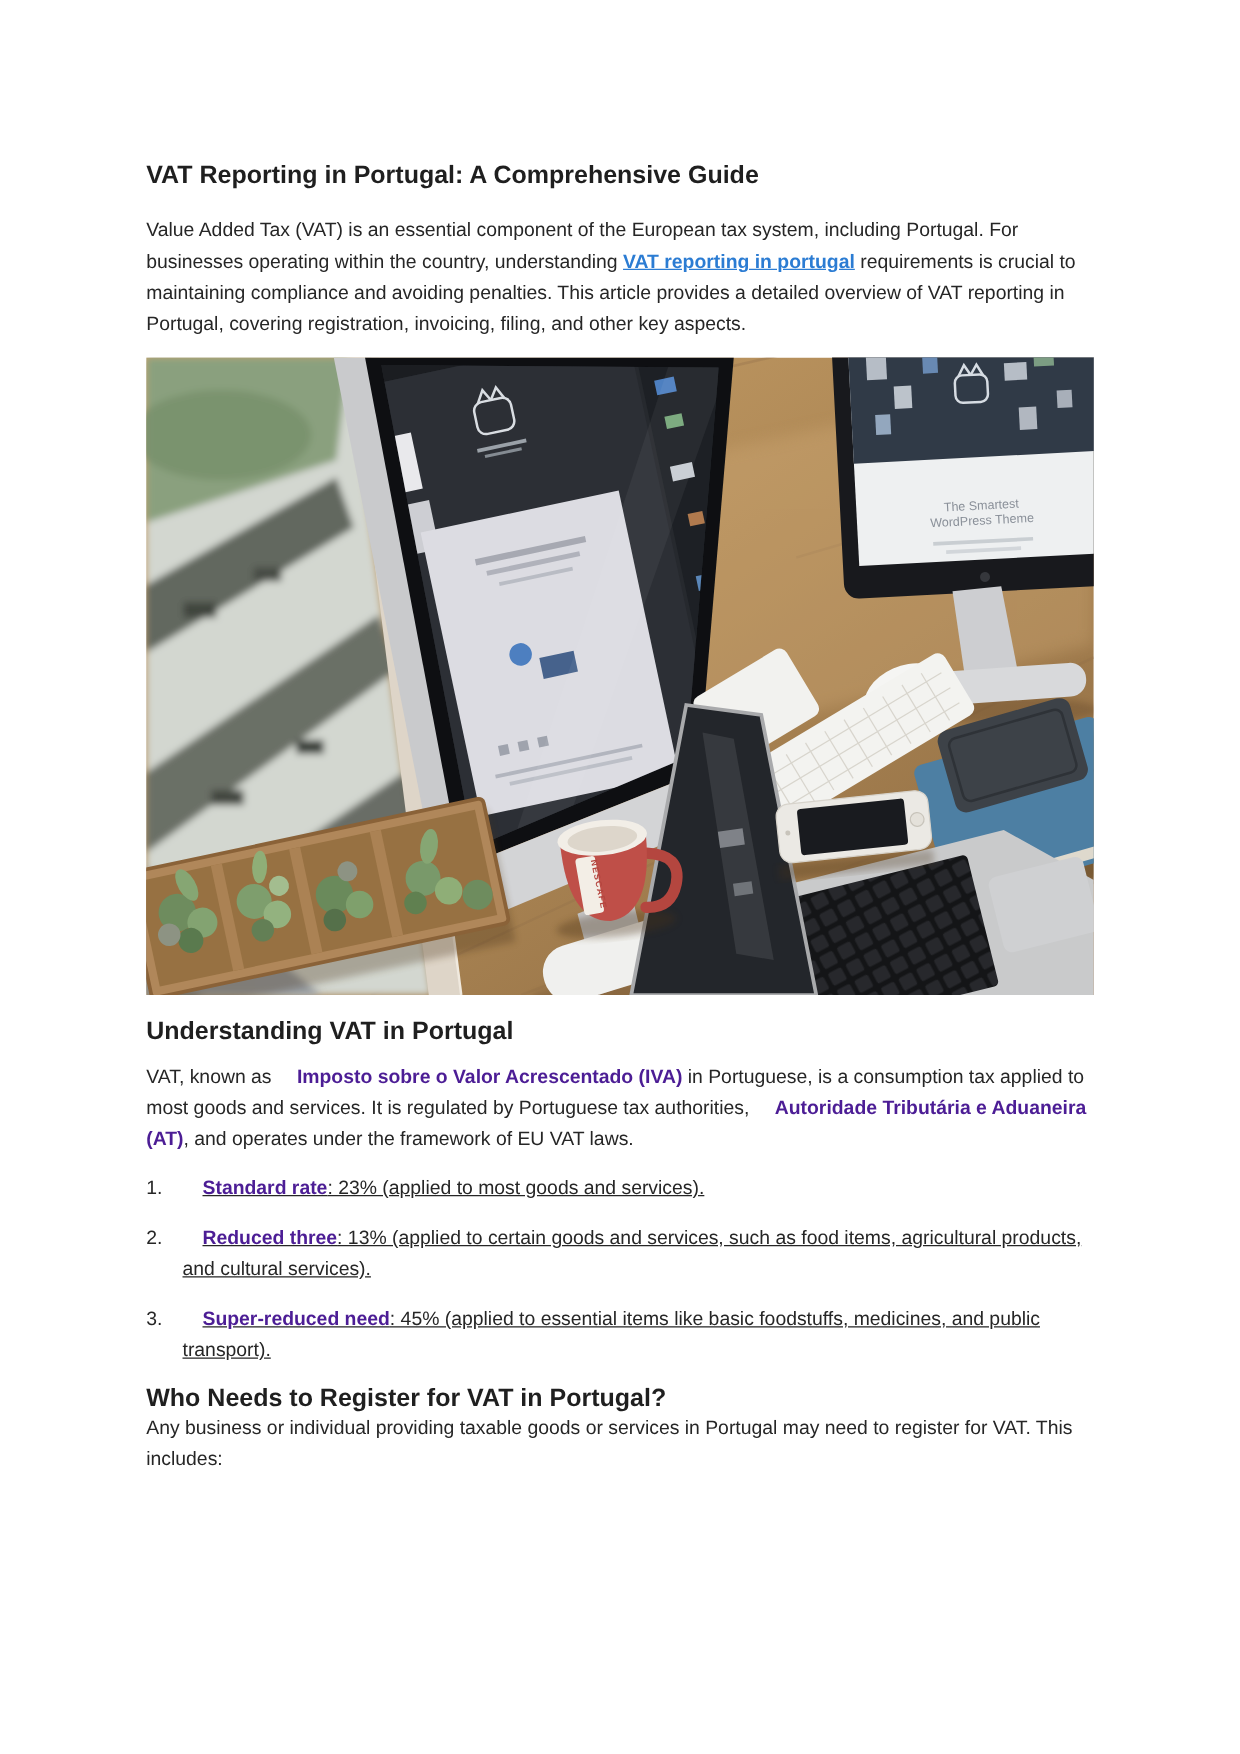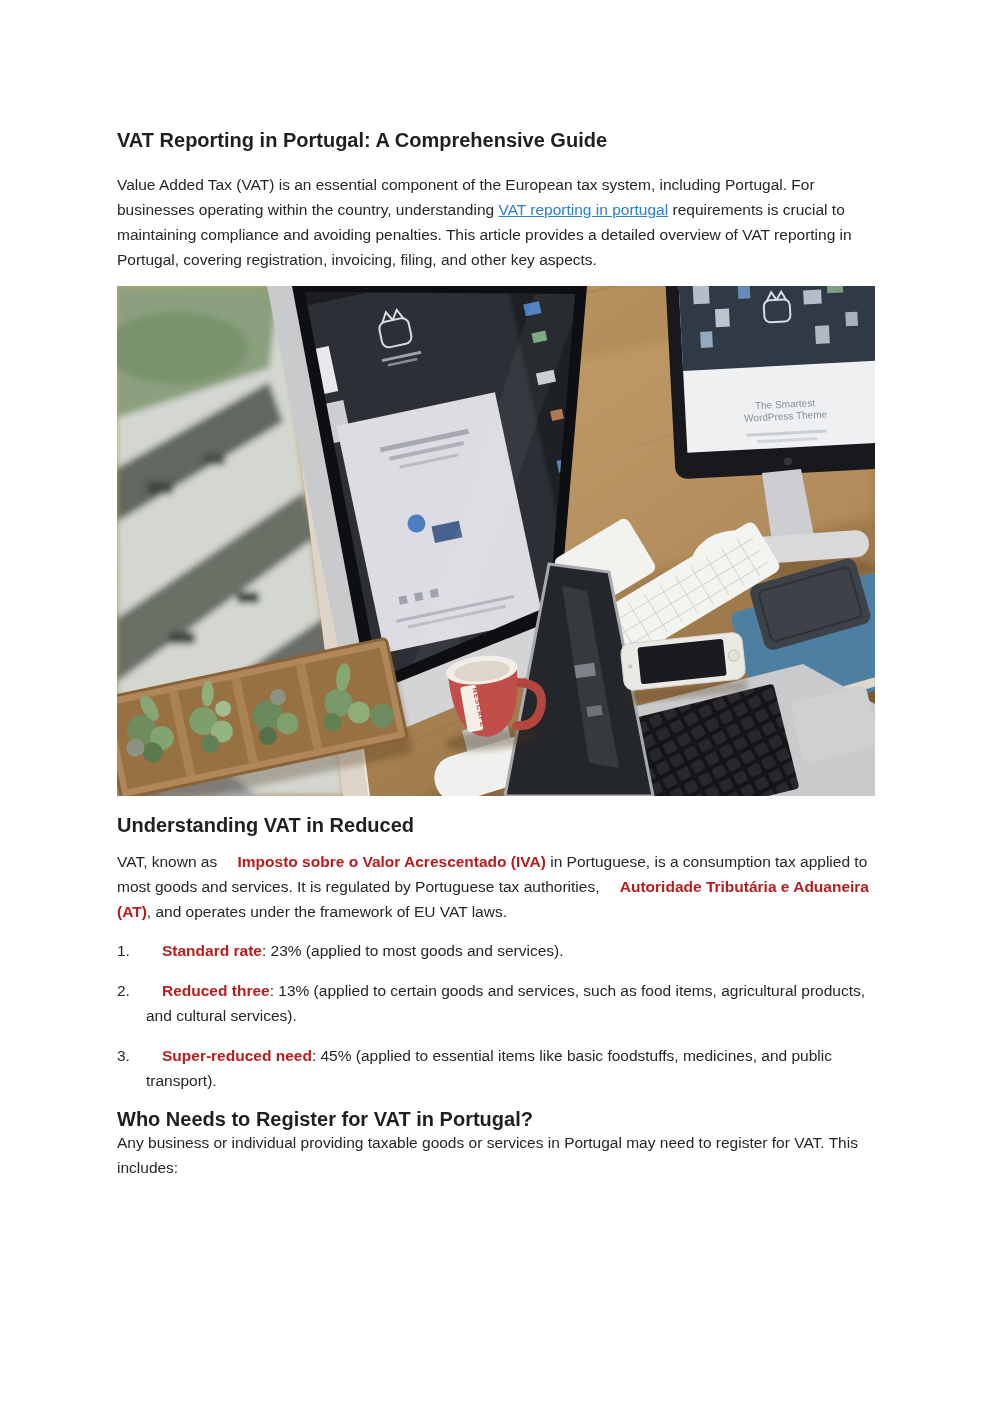--- a/index.html
+++ b/index.html
@@ -1,29 +1,29 @@
 <!DOCTYPE html>
 <html><head>
 <meta charset="utf-8">
 <style>
   html,body{margin:0;padding:0;background:#ffffff;}
   body{font-family:"Liberation Sans","DejaVu Sans",sans-serif;color:#262626;}
   .page{width:758px;margin:0;padding:129px 117px 150px 117px;min-height:1124px;}
   h1,h2{font-size:20px;line-height:22px;margin:0;color:#1f1f1f;font-weight:bold;}
   h1{margin-bottom:21px;}
   p{font-size:15.5px;line-height:25px;margin:0 0 14px 0;}
-  b,.bold{font-weight:bold;color:#b91c1c;padding-left:16px;}
-  a.doclink{font-weight:normal;text-decoration:underline;cursor:pointer;}
+  b,.bold{font-weight:bold;color:#4c1d95;padding-left:16px;}
+  a.doclink{font-weight:bold;text-decoration:underline;cursor:pointer;}
   figure{margin:0 0 18px 0;padding:0;line-height:0;}
   figure svg{display:block;}
   .h-after-fig{margin-top:0;margin-bottom:13px;}
   .rates-list{list-style:none;margin:2px 0 0 0;padding:0;font-size:15.5px;line-height:25px;}
   .rates-list li{display:flex;margin:0 0 15px 0;}
   .li-num{width:29px;flex:0 0 29px;}
-  .li-body{flex:1;}
+  .li-body{flex:1;text-decoration:underline;}
   .last-h{margin-top:1px;}
 </style>
 </head>
 <body>
 
 <div class="page">
 
   <h1>VAT Reporting in Portugal: A Comprehensive Guide</h1>
 
   <p><span>Value Added Tax (VAT) is an essential component of the European tax system, including Portugal. For businesses operating within the country, understanding </span><a class="doclink" style="color:#2b7cd3">VAT reporting in portugal</a><span> requirements is crucial to maintaining compliance and avoiding penalties. This article provides a detailed overview of VAT reporting in Portugal, covering registration, invoicing, filing, and other key aspects.</span></p>
@@ -258,21 +258,21 @@
               <circle cx="240" cy="452" r="11" fill="#8fae77"></circle>
           <circle cx="212" cy="456" r="9" fill="#608050"></circle>
           <ellipse cx="232" cy="414" rx="7" ry="14" fill="#86a673" transform="rotate(20 232 414)"></ellipse>
           <circle cx="262" cy="460" r="12" fill="#6e8c5e"></circle>
         </g>
       </g>
     </g>
   </svg>
   </figure>
 
-  <h2 class="h-after-fig">Understanding VAT in Reduced</h2>
+  <h2 class="h-after-fig">Understanding VAT in Portugal</h2>
 
   <p><span>VAT, known as </span><b>Imposto sobre o Valor Acrescentado (IVA)</b><span> in Portuguese, is a consumption tax applied to most goods and services. It is regulated by Portuguese tax authorities, </span><b>Autoridade Tributária e Aduaneira (AT)</b><span>, and operates under the framework of EU VAT laws.</span></p>
 
 
   <ol class="rates-list">
     <li>
       <span class="li-num">1.</span>
       <span class="li-body"><b>Standard rate</b><span>: 23% (applied to most goods and services).</span></span>
     </li>
     <li>

